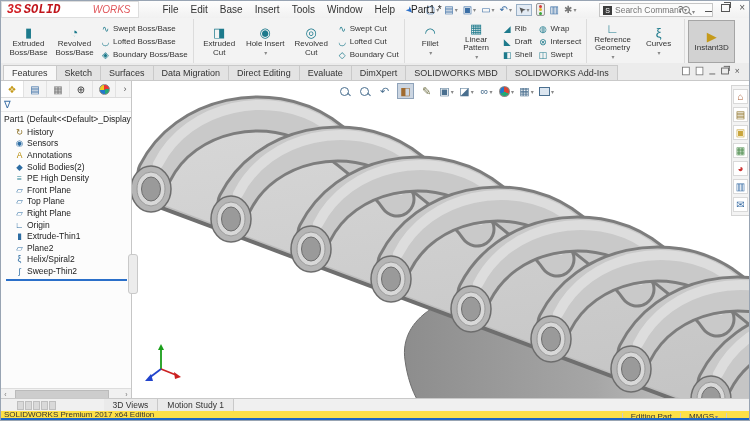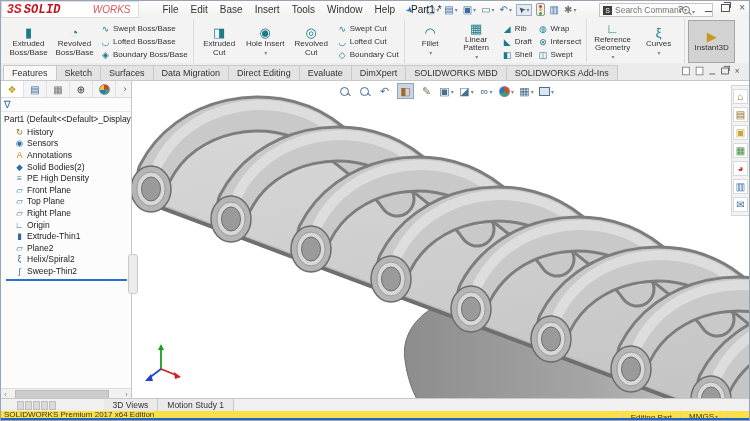--- a/index.html
+++ b/index.html
@@ -110,21 +110,21 @@
   
   .bottom-tabs{position:absolute;left:0;right:0;bottom:9px;height:12px;background:#f0f0f0;border-top:1px solid #c9c9c9;
     display:flex;align-items:stretch;font-size:8.5px;color:#333;}
   .bt-nav{display:flex;align-items:center;gap:1px;padding:0 3px 0 16px;}
   .bt-nav i{width:5px;height:7px;background:#d9d9d9;border:1px solid #bfbfbf;display:block;}
   .btab{display:flex;align-items:center;padding:0 9px;border-right:1px solid #c9c9c9;background:#eaeaea;}
   .btab.active{background:#fafafa;font-weight:bold;border-left:1px solid #c9c9c9;margin-top:22px;}
   
   .statusbar{position:absolute;left:0;right:0;bottom:0;height:9px;background:#fde047;font-size:8px;color:#333;}
   .status-left{position:absolute;left:3px;top:0px;line-height:7px;}
-  .status-right{position:absolute;right:14px;top:2px;display:flex;align-items:center;line-height:7px;}
+  .status-right{position:absolute;right:14px;top:2px;display:flex;align-items:flex-start;line-height:7px;}
   .status-right .sep{border-left:1px solid #ccc;height:7px;margin:0 8px;}
   .blue-strip{position:absolute;left:0;right:0;bottom:0;height:2px;background:#1e66c4;}
 </style>
 </head>
 <body>
 
 <div class="window">
 
   <div class="titlebar">
     <div class="logo">

